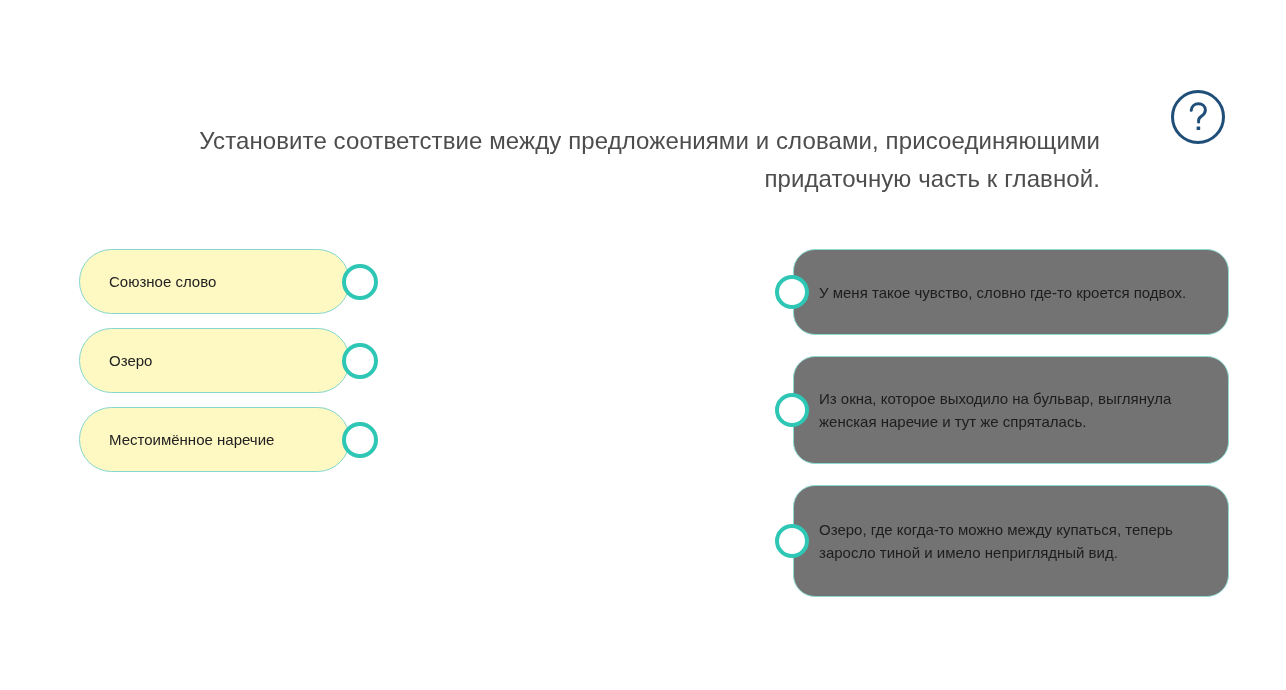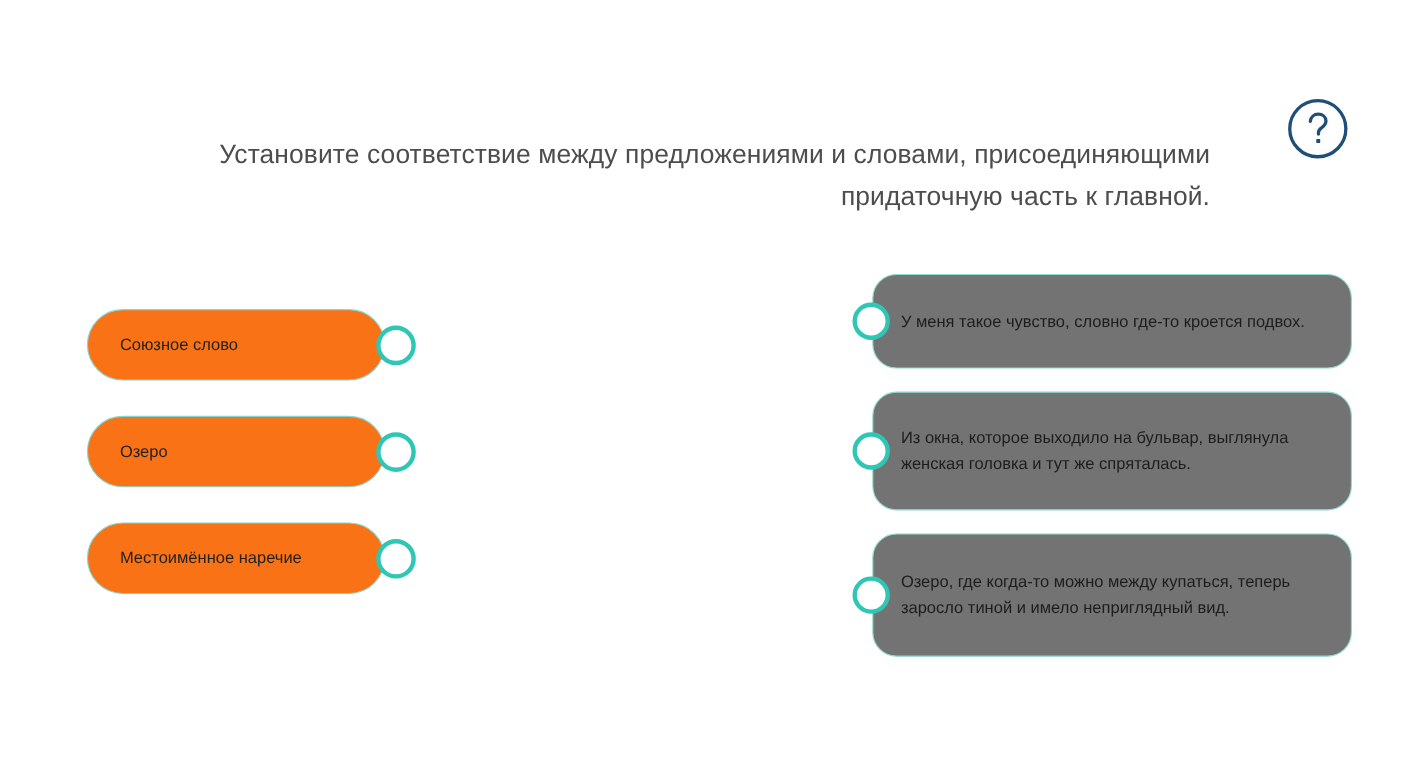--- a/index.html
+++ b/index.html
@@ -69,28 +69,27 @@
     left: 793px;
     top: 249px;
     width: 436px;
   }
 
   
   .pill-card {
     position: relative;
     width: 271px;
     height: 65px;
-    background: #f97316;
+    background: #fef9c3;
     border: 1.4px solid #84d6ce;
     border-radius: 36px;
     display: flex;
     align-items: center;
     cursor: pointer;
     margin-bottom: 14px;
-    margin-top: 32px;
   }
   .pill-card .card-text {
     font-size: 15px;
     color: #222222;
     line-height: 20px;
     padding-left: 29px;
     padding-right: 34px;
   }
   .pill-card .node {
     position: absolute;
@@ -186,21 +185,21 @@
 
   <div class="right-column">
 
     <div class="sentence-card size-2">
       <span class="node small"></span>
       <span class="card-text">У меня такое чувство, словно где-то кроется подвох.</span>
     </div>
 
     <div class="sentence-card size-3">
       <span class="node small"></span>
-      <span class="card-text">Из окна, которое выходило на бульвар, выглянула женская головка и тут же спряталась.</span>
+      <span class="card-text">Из окна, которое выходило на бульвар, выглянула женская наречие и тут же спряталась.</span>
     </div>
 
     <div class="sentence-card size-3b">
       <span class="node small"></span>
       <span class="card-text">Озеро, где когда-то можно между купаться, теперь заросло тиной и имело неприглядный вид.</span>
     </div>
 
   </div>
 
 </div>

